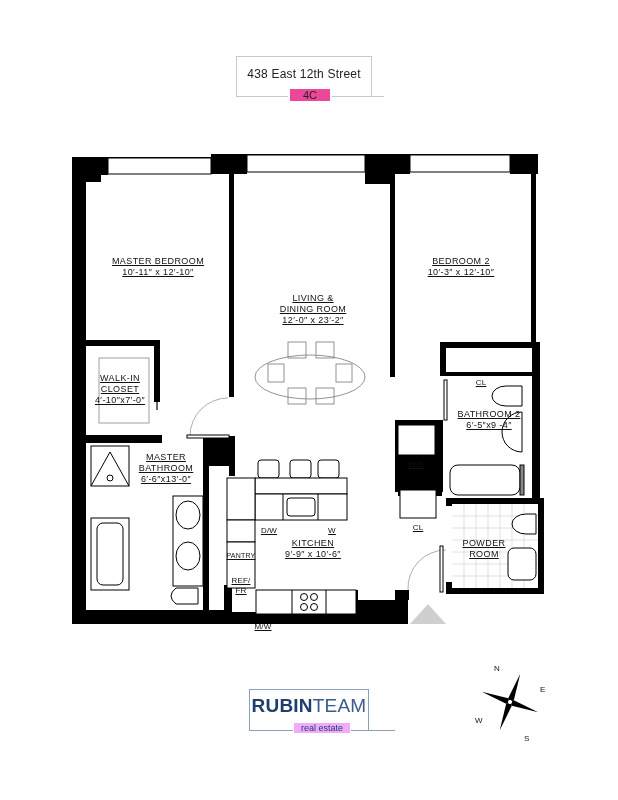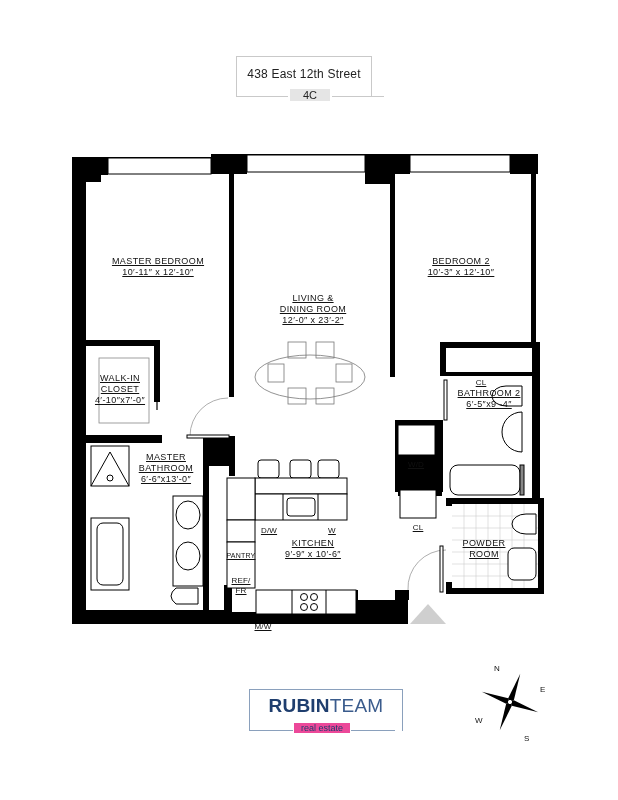--- a/index.html
+++ b/index.html
@@ -1,29 +1,29 @@
 <!DOCTYPE html>
 <html><head>
 <meta charset="utf-8">
 <style>
   html,body{margin:0;padding:0;background:#fff;}
   body{width:618px;height:800px;position:relative;overflow:hidden;font-family:"Liberation Sans","DejaVu Sans",sans-serif;color:#111;}
   .title-box{position:absolute;left:236px;top:56px;width:136px;height:40px;border:1px solid #c9c9c9;border-bottom:none;box-sizing:border-box;}
   .title-box .addr{position:absolute;left:0;right:0;top:10px;text-align:center;font-size:12px;letter-spacing:0.2px;color:#222;}
   .title-unit-line{position:absolute;top:96px;height:1px;background:#c9c9c9;}
-  .title-unit{position:absolute;left:290px;top:89px;width:40px;text-align:center;font-size:11px;color:#222;background:#e5e5e5;}
+  .title-unit{position:absolute;left:290px;top:89px;width:40px;text-align:center;font-size:11px;color:#222;background:#ec4899;}
   svg.plan{position:absolute;left:0;top:0;}
   .lbl{position:absolute;text-align:center;font-size:9px;line-height:11px;letter-spacing:0.4px;color:#111;white-space:nowrap;transform:translateX(-50%);text-decoration:underline;}
   .lbl.sm{font-size:8px;line-height:10px;letter-spacing:0.2px;margin-top:24px;}
-  .logo{position:absolute;left:249px;top:689px;width:154px;height:42px;border:1px solid #8aa0bc;border-bottom:none;box-sizing:border-box;}
+  .logo{position:absolute;left:249px;top:689px;width:120px;height:42px;border:1px solid #8aa0bc;border-bottom:none;box-sizing:border-box;}
   .logo .brand{position:absolute;left:0;right:0;top:6px;text-align:center;font-size:19px;line-height:20px;color:#1f3e6e;letter-spacing:0.2px;}
   .logo .brand b{font-weight:bold;}
   .logo .brand span{font-weight:normal;color:#3a5b8c;}
   .logo-sub-line{position:absolute;top:730px;height:1px;background:#8aa0bc;}
-  .logo-sub{position:absolute;left:294px;top:723px;width:56px;text-align:center;font-size:9px;color:#1f3e6e;background:#ec4899;}
+  .logo-sub{position:absolute;left:294px;top:723px;width:56px;text-align:center;font-size:9px;color:#1f3e6e;background:#f0abfc;}
   .compass-lbl{position:absolute;font-size:8px;color:#111;}
 </style>
 </head>
 <body>
 
 <div class="title-box">
   <div class="addr">438 East 12th Street</div>
 </div>
 <div class="title-unit-line" style="left:236px;width:52px"></div>
 <div class="title-unit-line" style="left:332px;width:52px"></div>
@@ -207,21 +207,21 @@
 </div>
 <div class="lbl" style="left:166px;top:452px">
   <div>MASTER</div>
   <div>BATHROOM</div>
   <div>6′-6″x13′-0″</div>
 </div>
 <div class="lbl" style="left:313px;top:538px">
   <div>KITCHEN</div>
   <div>9′-9″ x 10′-6″</div>
 </div>
-<div class="lbl" style="left:489px;top:388px">
+<div class="lbl" style="left:489px;top:409px">
   <div>BATHROOM 2</div>
   <div>6′-5″x9 -4″</div>
 </div>
 <div class="lbl" style="left:484px;top:538px">
   <div>POWDER</div>
   <div>ROOM</div>
 </div>
 
 <div class="lbl sm" style="left:481px;top:354px">CL</div>
 <div class="lbl sm" style="left:418px;top:499px">CL</div>

